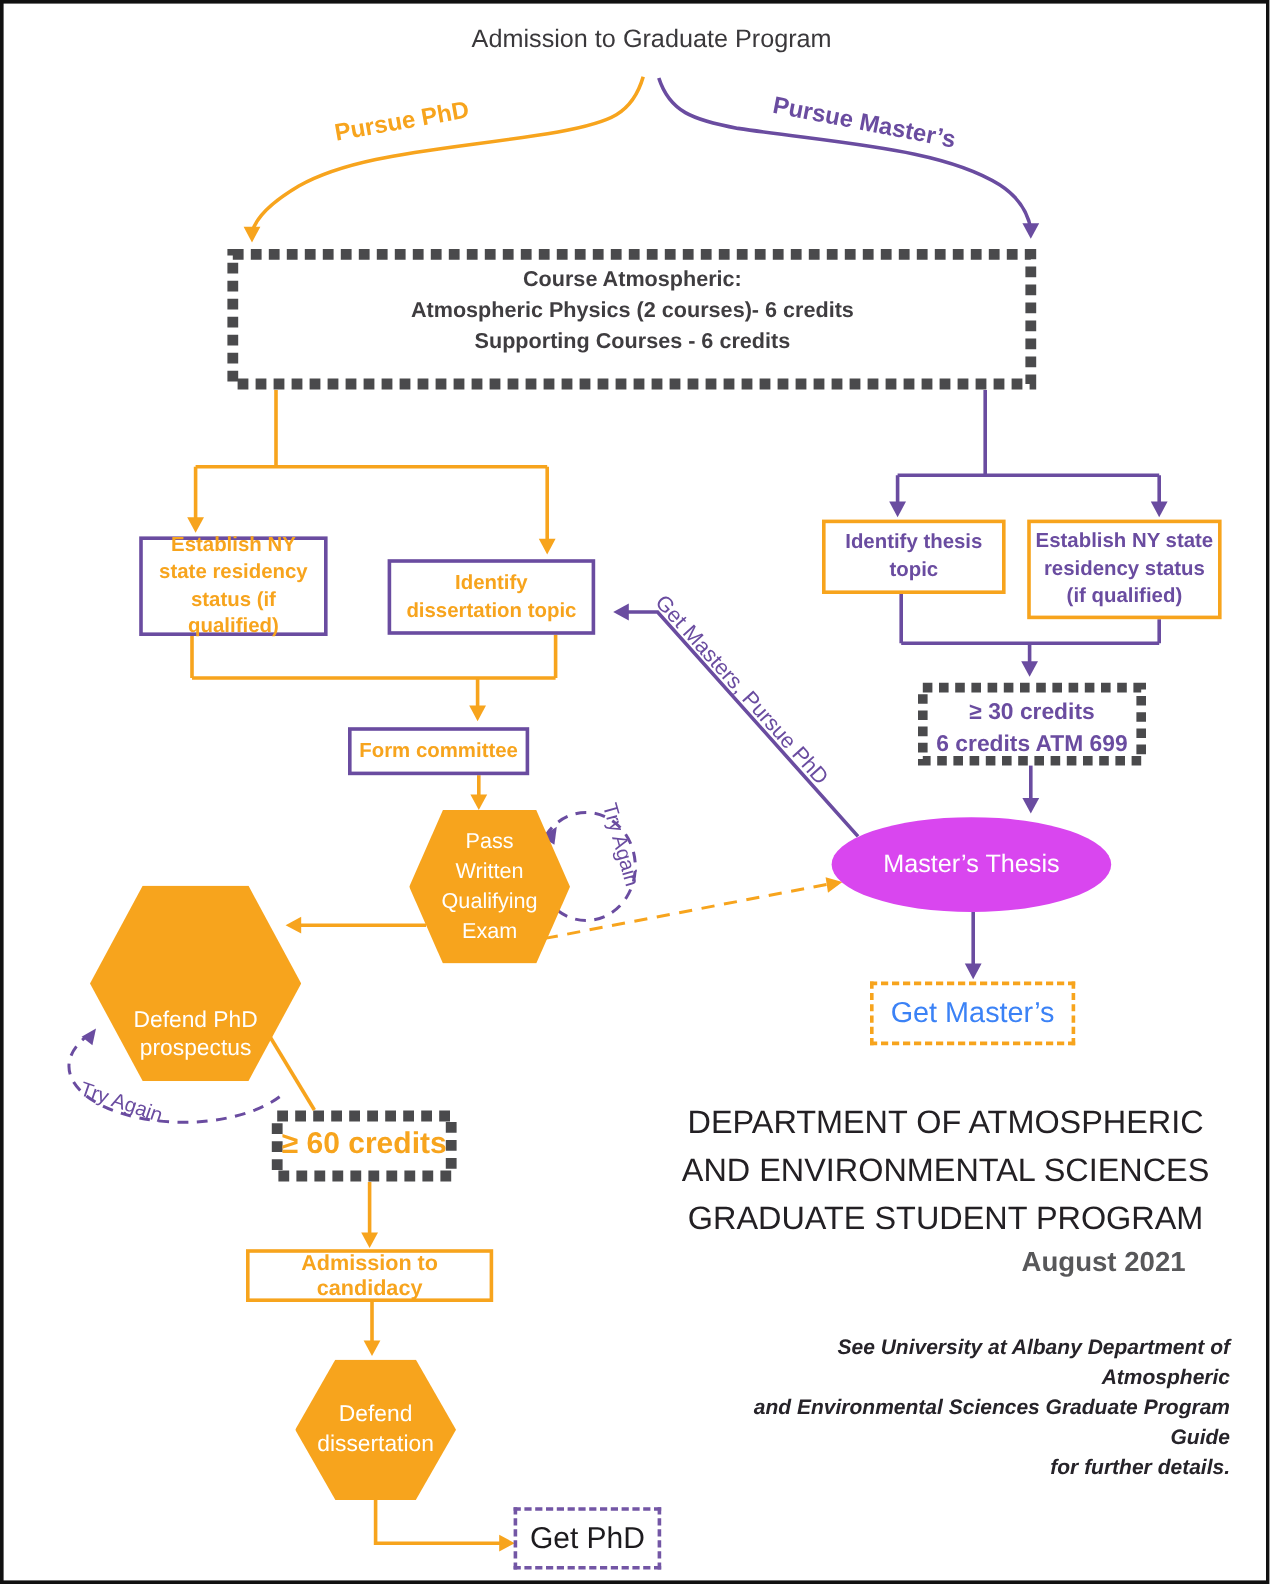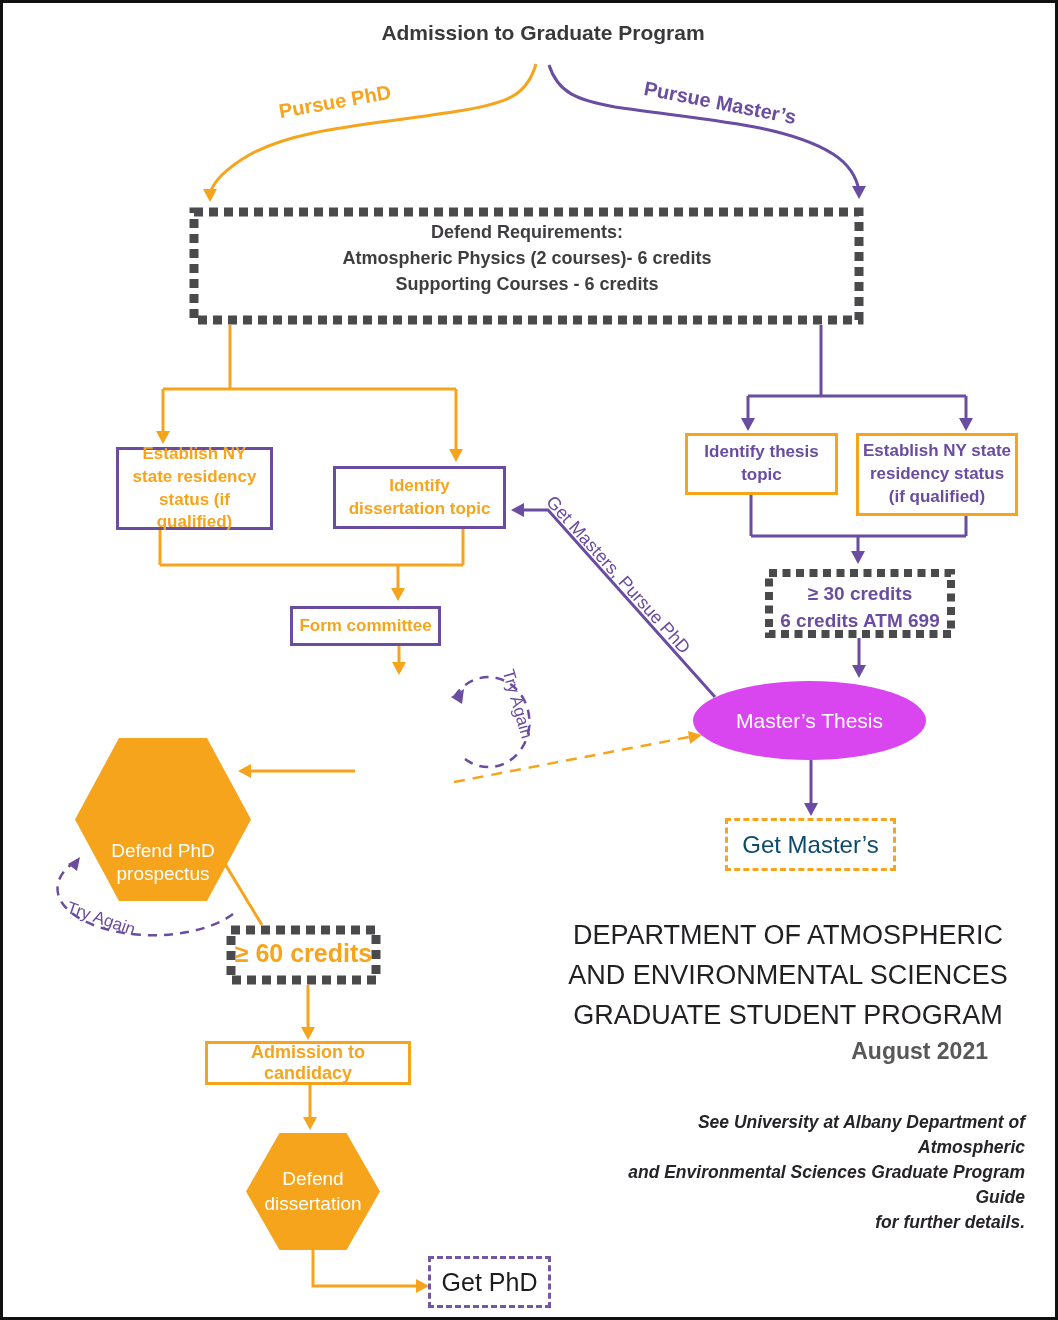--- a/index.html
+++ b/index.html
@@ -10,23 +10,23 @@
   .node{position:absolute;box-sizing:border-box;display:flex;align-items:center;
         justify-content:center;text-align:center;}
   .pbox{border:3px solid #6A4CA0;color:#F7A41D;font-weight:bold;}
   .obox{border:3px solid #F7A41D;color:#6A4CA0;font-weight:bold;}
   .obox-otext{border:3px solid #F7A41D;color:#F7A41D;font-weight:bold;}
   .hex{background:#F7A41D;color:#fff;
        clip-path:polygon(25% 0,75% 0,100% 50%,75% 100%,25% 100%,0 50%);}
   .hex1{clip-path:polygon(21% 0,79% 0,100% 50%,79% 100%,21% 100%,0 50%);}
   .ellipse{background:#d946ef;border-radius:50%;color:#fff;}
   .dashP{border:3px dashed #7356A5;color:#1D1B1E;}
-  .dashO{border:3px dashed #F7A41D;color:#0c4a6e;}
+  .dashO{border:3px dashed #F7A41D;color:#3b82f6;}
   .lbl{position:absolute;white-space:nowrap;font-weight:600;}
-  .ttl{position:absolute;text-align:center;color:#3A383B;font-weight:700;font-size:21px;}
+  .ttl{position:absolute;text-align:center;color:#3A383B;font-weight:400;font-size:21px;}
   .dottxt{position:absolute;text-align:center;font-weight:bold;}
   .heading{position:absolute;left:560px;top:912px;width:450px;text-align:center;
            color:#232024;font-size:27px;line-height:40px;}
   .date{position:absolute;left:560px;top:1035px;width:425px;text-align:right;
         color:#58585A;font-size:23px;font-weight:600;}
   .note{position:absolute;left:590px;top:1107px;width:432px;text-align:right;
         font-style:italic;color:#262329;font-size:17.5px;line-height:25px;font-weight:600;}
   .crq{position:absolute;left:200px;top:216px;width:648px;text-align:center;
        color:#3F3D40;font-size:18px;line-height:26px;font-weight:600;}
 </style>
@@ -95,29 +95,32 @@
 
   <div class="ttl" style="left:340px;top:18px;width:400px;">Admission to Graduate Program</div>
 
   <div class="lbl" style="left:332px;top:99px;transform:translate(-50%,-50%) rotate(-10deg);color:#F7A41D;font-size:20px;">Pursue PhD</div>
   <div class="lbl" style="left:717px;top:100px;transform:translate(-50%,-50%) rotate(11deg);color:#6A4CA0;font-size:20px;">Pursue Master’s</div>
   <div class="lbl" style="left:615px;top:572px;transform:translate(-50%,-50%) rotate(48deg);color:#6A4CA0;font-size:18px;font-weight:500;">Get Masters, Pursue PhD</div>
   <div class="lbl" style="left:514px;top:701px;transform:translate(-50%,-50%) rotate(74deg);color:#6A4CA0;font-size:17px;font-weight:500;">Try Again</div>
   <div class="lbl" style="left:98px;top:916px;transform:translate(-50%,-50%) rotate(19deg);color:#6A4CA0;font-size:17px;font-weight:500;">Try Again</div>
 
   <div class="crq">
-    <div>Defend Requirements:</div>
+    <div>Course Atmospheric:</div>
     <div>Atmospheric Physics (2 courses)- 6 credits</div>
     <div>Supporting Courses - 6 credits</div>
   </div>
 
   <div class="node pbox" style="left:113px;top:444px;width:157px;height:83px;font-size:17px;line-height:1.35;padding:0 2px;">Establish NY state residency status (if qualified)</div>
-  <div class="node pbox" style="left:330px;top:463px;width:173px;height:63px;font-size:17px;line-height:1.35;padding:0 6px;">Identify dissertation topic</div>
+  <div class="node pbox" style="left:320px;top:463px;width:173px;height:63px;font-size:17px;line-height:1.35;padding:0 6px;">Identify dissertation topic</div>
   <div class="node pbox" style="left:287px;top:603px;width:151px;height:40px;font-size:17px;">Form committee</div>
 
+  <div class="node hex hex1" style="left:338px;top:672px;width:134px;height:128px;font-size:18px;line-height:1.4;">
+    <span style="width:92px;">Pass Written Qualifying Exam</span>
+  </div>
 
   <div class="node hex" style="left:72px;top:735px;width:176px;height:163px;"></div>
   <div class="node" style="left:100px;top:826px;width:120px;height:68px;color:#fff;font-size:19px;line-height:1.2;">Defend PhD prospectus</div>
 
   <div class="dottxt" style="left:230px;top:936px;width:141px;color:#F7A41D;font-size:25px;">≥ 60 credits</div>
 
   <div class="node obox-otext" style="left:202px;top:1038px;width:206px;height:44px;font-size:18px;">Admission to candidacy</div>
 
   <div class="node hex" style="left:243px;top:1130px;width:134px;height:117px;font-size:19px;line-height:1.3;">
     <span style="width:105px;">Defend dissertation</span>

